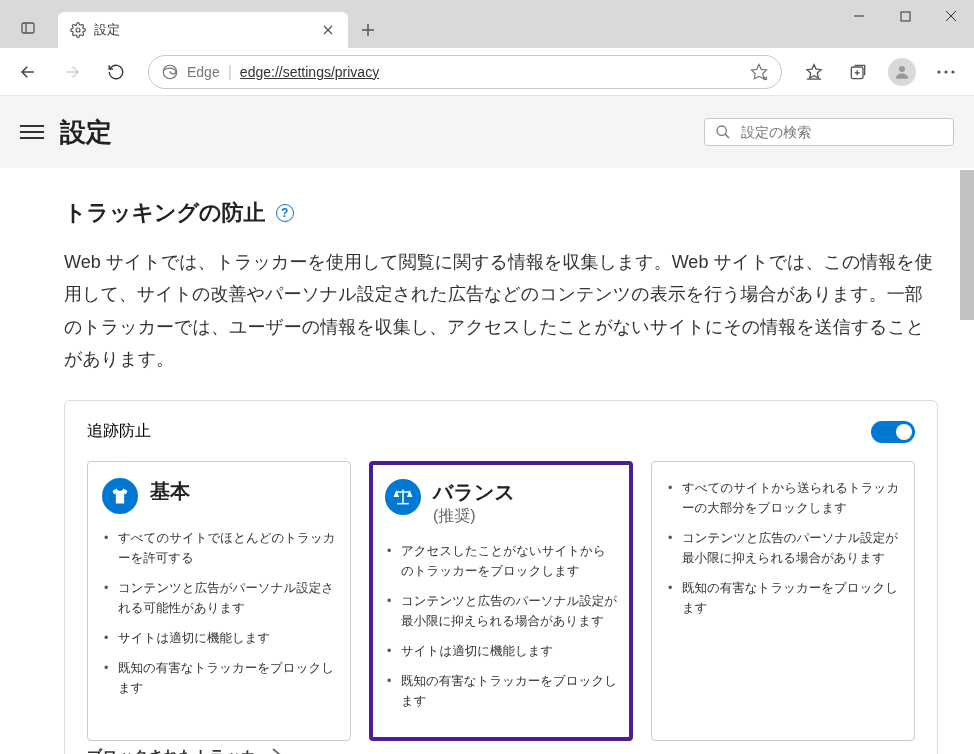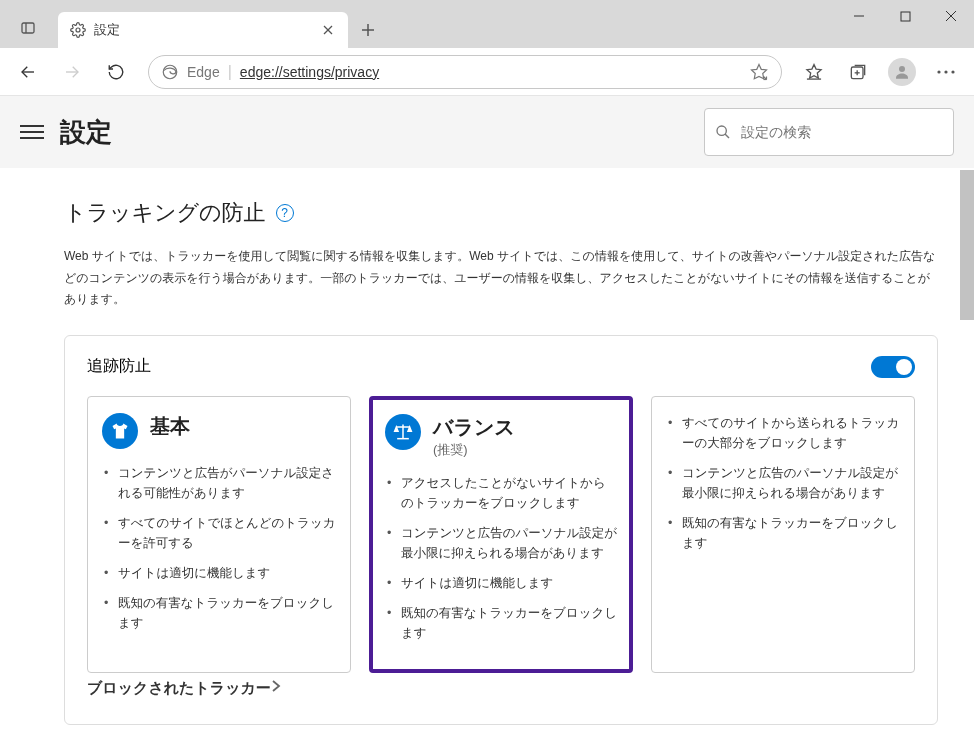--- a/index.html
+++ b/index.html
@@ -26,42 +26,42 @@
 .addr-url { font-size: 14px; color: #333; flex: 1; text-decoration: underline; }
 .addr-star { width: 28px; height: 28px; display: flex; align-items: center; justify-content: center; color: #666; }
 .avatar-circle { width: 28px; height: 28px; border-radius: 50%; background: #d9d9d9; display: flex; align-items: center; justify-content: center; }
 
 
 .settings-header { background: #f5f5f5; height: 72px; display: flex; align-items: center; padding: 0 20px; gap: 16px; justify-content: space-between; }
 .settings-header-left { display: flex; align-items: center; gap: 16px; }
 .hamburger { width: 24px; display: flex; flex-direction: column; gap: 4px; }
 .hamburger span { height: 2px; background: #333; }
 .settings-title { font-size: 26px; font-weight: 600; color: #222; }
-.search-box { width: 250px; height: 48px; border: 1px solid #c8c8c8; border-radius: 4px; display: flex; align-items: center; padding: 0 10px; gap: 10px; background: #fff; }
+.search-box { width: 250px; height: 28px; border: 1px solid #c8c8c8; border-radius: 4px; display: flex; align-items: center; padding: 0 10px; gap: 10px; background: #fff; }
 .search-box input { border: none; outline: none; flex: 1; font-size: 14px; background: transparent; }
 
 
 .content { padding: 30px 36px 0 64px; position: relative; height: calc(754px - 48px - 48px - 72px); overflow: hidden; }
-.section-title { font-size: 22px; font-weight: 400; color: #222; display: flex; align-items: center; gap: 10px; margin-bottom: 18px; }
+.section-title { font-size: 22px; font-weight: 700; color: #222; display: flex; align-items: center; gap: 10px; margin-bottom: 18px; }
 .help-icon { width: 18px; height: 18px; border: 1.5px solid #0078d4; border-radius: 50%; display: inline-flex; align-items: center; justify-content: center; color: #0078d4; font-size: 12px; }
-.section-desc { font-size: 12px; color: #333; line-height: 1.8; margin-bottom: 24px; }
+.section-desc { font-size: 18px; color: #333; line-height: 1.8; margin-bottom: 24px; }
 
 .card { border: 1px solid #ddd; border-radius: 6px; padding: 20px 22px; background: #fff; }
 .card-header { display: flex; align-items: center; justify-content: space-between; margin-bottom: 18px; }
 .card-title { font-size: 16px; font-weight: 400; }
 .toggle { width: 44px; height: 22px; background: #0078d4; border-radius: 11px; position: relative; }
 .toggle::after { content: ""; position: absolute; width: 16px; height: 16px; background: #fff; border-radius: 50%; top: 3px; right: 3px; }
 
 .options-grid { display: grid; grid-template-columns: repeat(3, 1fr); gap: 18px; }
 .option { border: 1px solid #ccc; border-radius: 4px; padding: 16px 14px 18px; }
 .option.selected { border: 4px solid #4c1d95; padding: 14px 12px 16px; }
 .option-head { display: flex; align-items: flex-start; gap: 12px; margin-bottom: 14px; }
 .option-icon { width: 36px; height: 36px; border-radius: 50%; background: #0078d4; display: flex; align-items: center; justify-content: center; color: #fff; flex-shrink: 0; }
 .option-title { font-size: 20px; font-weight: 600; color: #222; }
-.option-subtitle { font-size: 13px; color: #666; }
+.option-subtitle { font-size: 16px; color: #666; }
 .option ul { list-style: none; }
 .option li { font-size: 12.5px; color: #333; line-height: 1.6; padding-left: 16px; position: relative; margin-bottom: 10px; }
 .option li::before { content: "•"; position: absolute; left: 2px; color: #555; }
 
 .blocked-row { display: flex; align-items: center; padding: 6px 0; }
 .blocked-title { font-size: 15px; font-weight: 600; color: #333; }
 .chevron { color: #666; }
 
 
 .vscroll { position: absolute; top: 170px; right: 0; width: 14px; height: 150px; background: #c2c2c2; border-radius: 0; }
@@ -222,22 +222,22 @@
           <div class="option-icon">
               <svg width="20" height="20" viewBox="0 0 24 24" fill="#fff">
                 <path d="M8 3l-5 3 2 4 2-1v12h10V9l2 1 2-4-5-3c0 2-2 3-4 3s-4-1-4-3z"></path>
               </svg>
             </div>
           <div>
             <div class="option-title">基本</div>
           </div>
         </div>
         <ul>
+          <li>すべてのサイトでほとんどのトラッカーを許可する</li>
           <li>コンテンツと広告がパーソナル設定される可能性があります</li>
-          <li>すべてのサイトでほとんどのトラッカーを許可する</li>
           <li>サイトは適切に機能します</li>
           <li>既知の有害なトラッカーをブロックします</li>
         </ul>
       </div>
 
       <div class="option selected">
         <div class="option-head">
           <div class="option-icon">
               <svg width="20" height="20" viewBox="0 0 24 24" fill="none" stroke="#fff" stroke-width="1.8">
                 <line x1="12" y1="3" x2="12" y2="20"></line>

